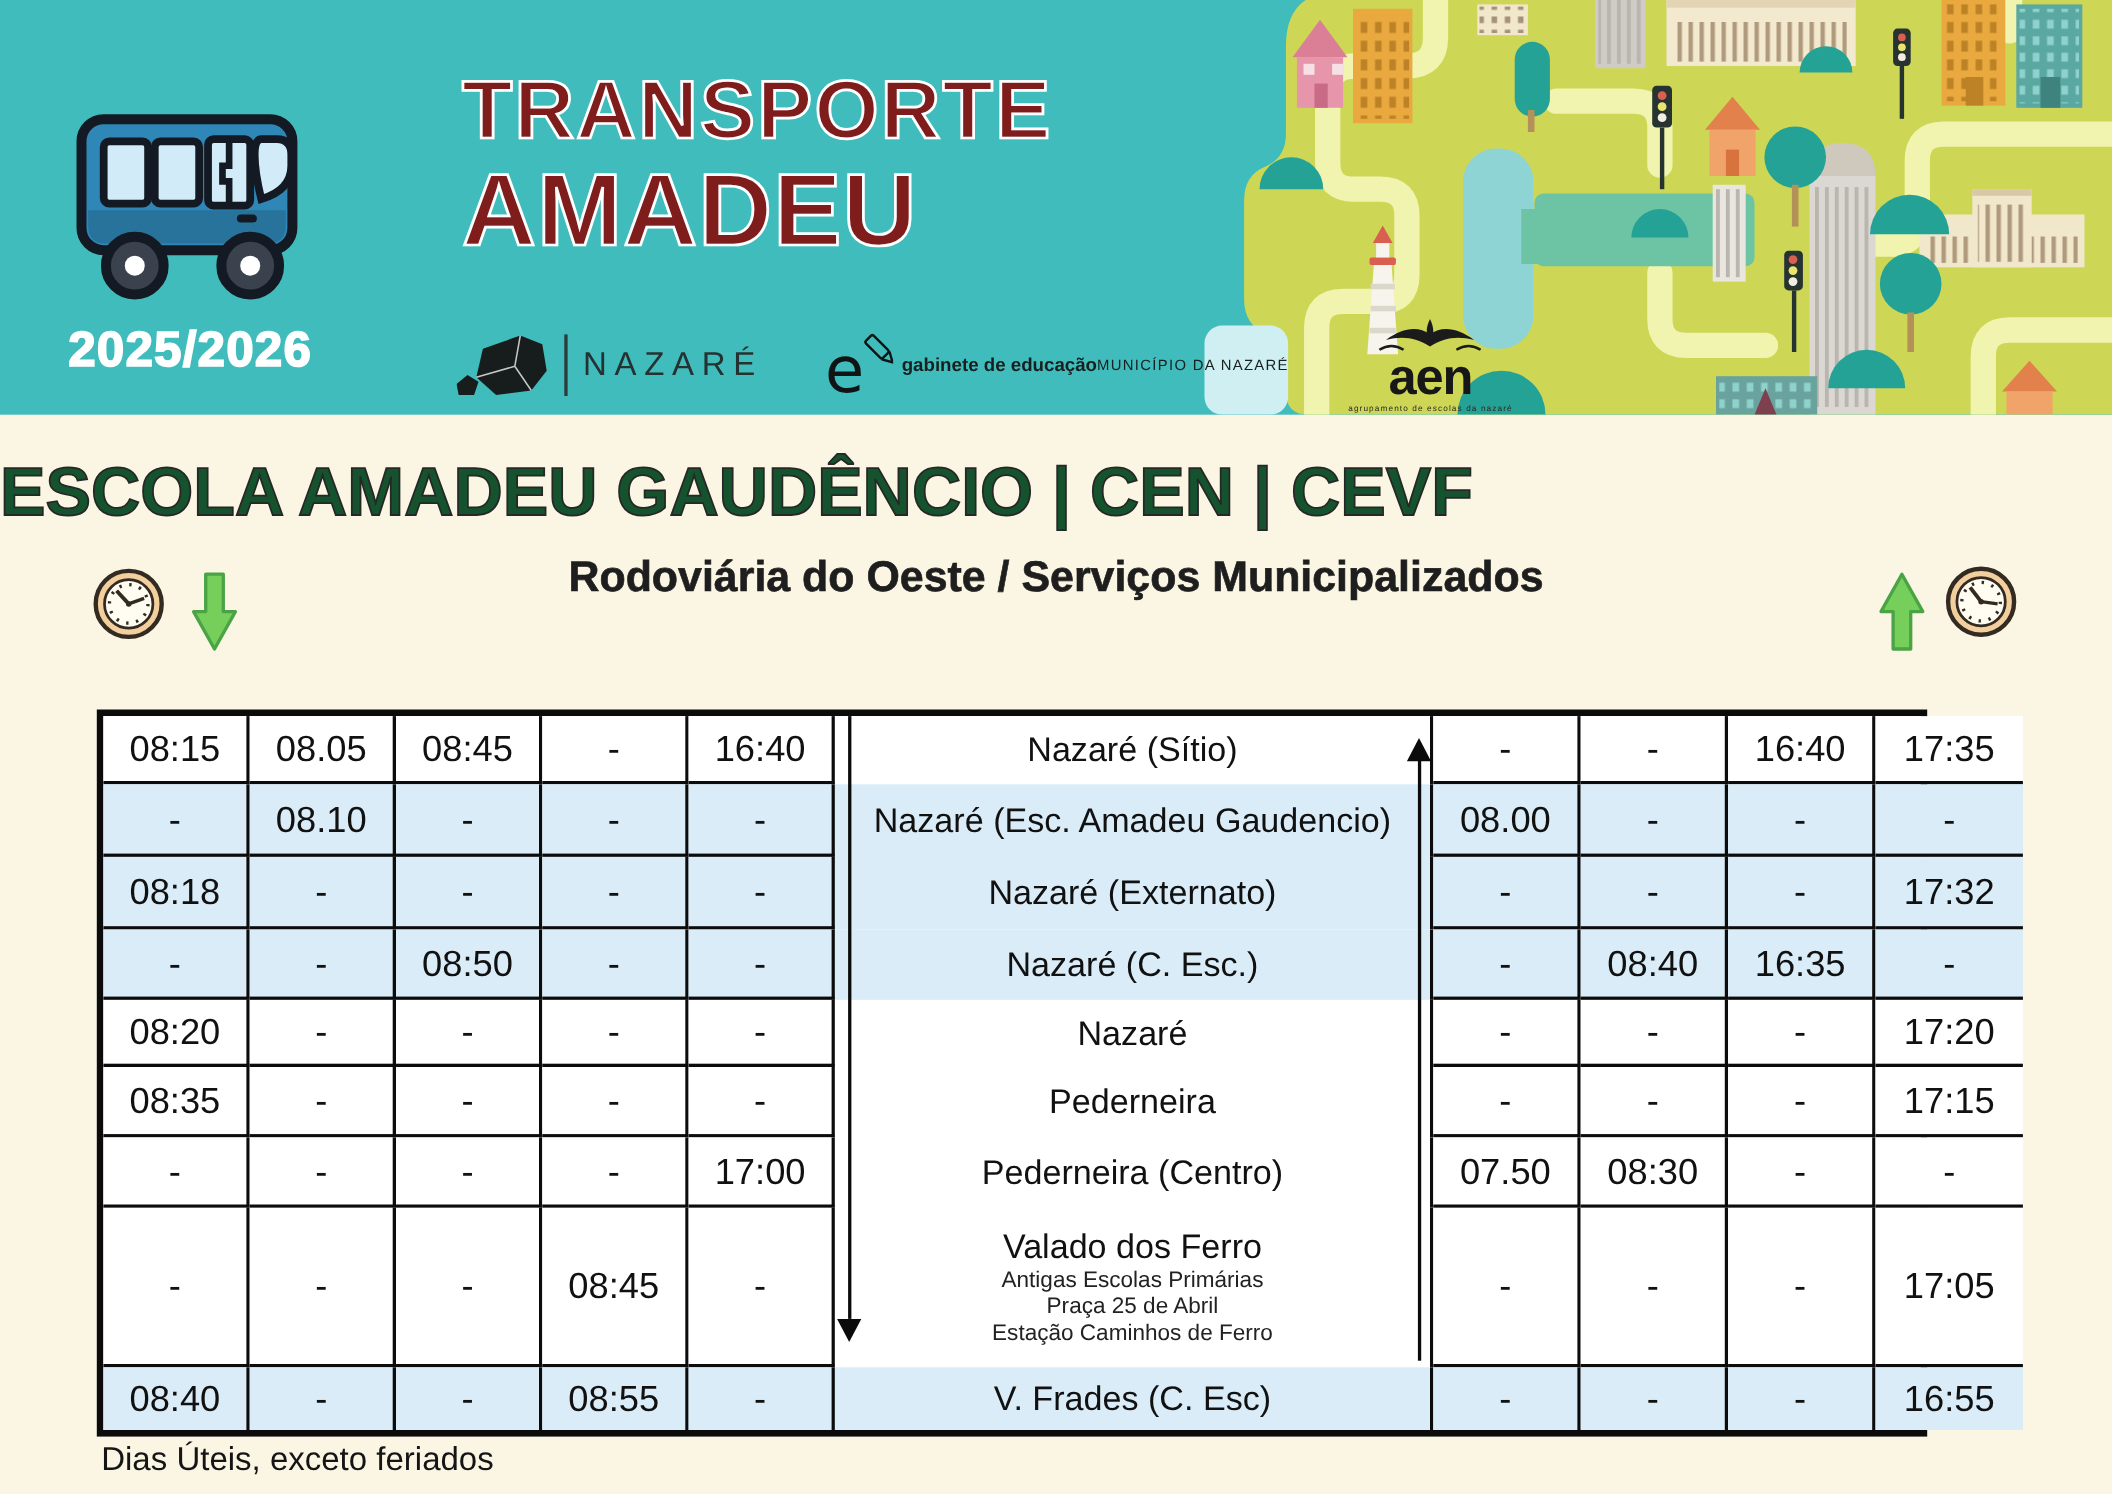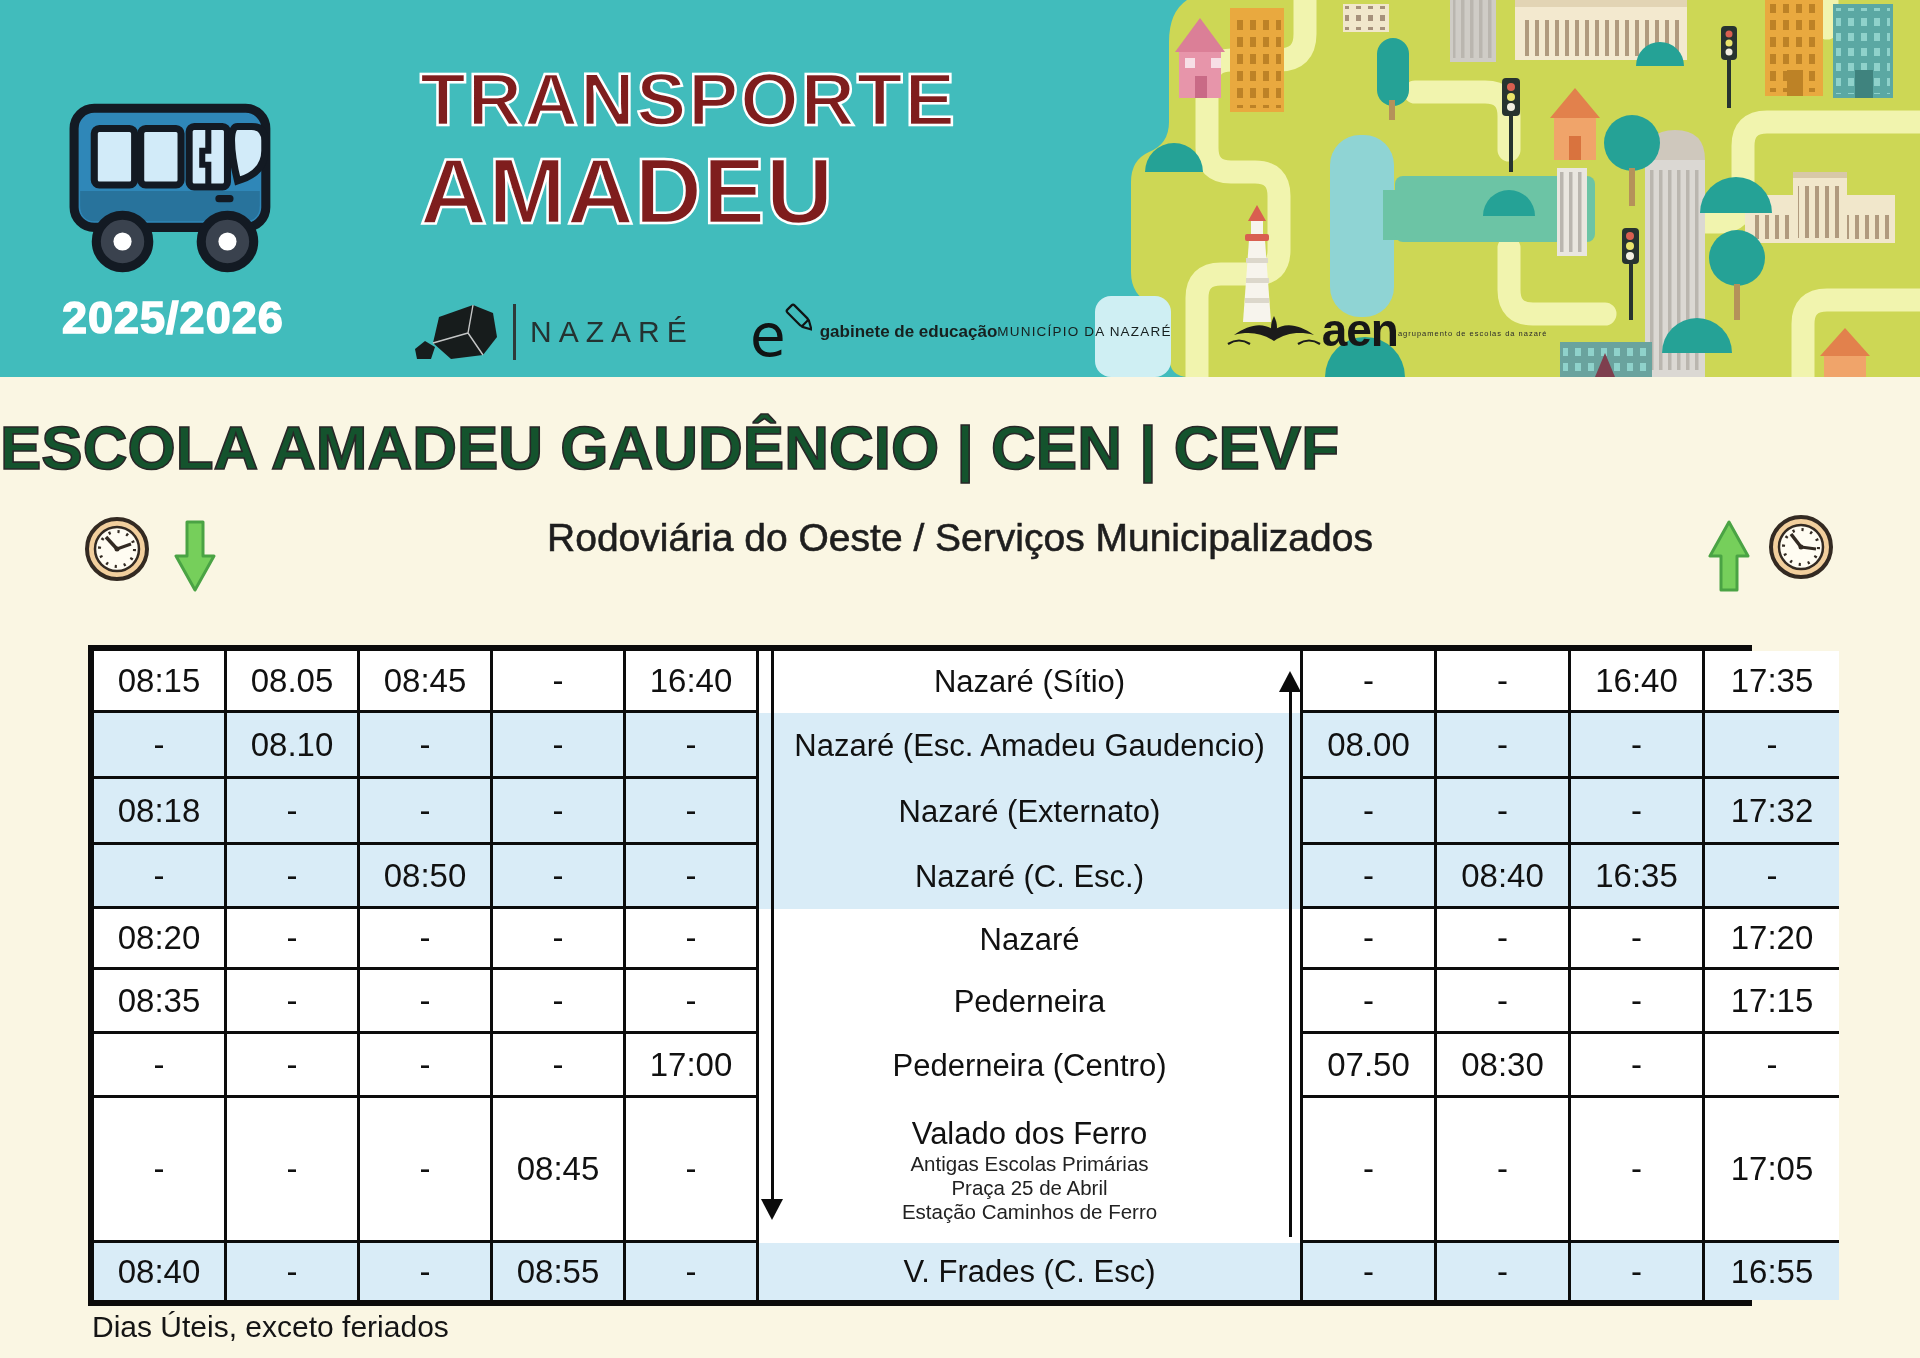--- a/index.html
+++ b/index.html
@@ -16,26 +16,26 @@
   .bt2{font-size:93px;letter-spacing:1px;margin-top:8px;-webkit-text-stroke:2.5px #fff}
   .year{position:absolute;left:62px;top:292px;color:#fff;font-weight:bold;font-size:45px;-webkit-text-stroke:1.5px #fff;letter-spacing:1px}
   .logos{position:absolute;left:415px;top:296px;height:72px;display:flex;align-items:center;gap:54px}
   .logo-naz{display:flex;align-items:center;gap:14px}
   .logo-naz .divider{width:3px;height:56px;background:#2e3a39}
   .logo-naz .nz-text{font-size:30px;letter-spacing:7px;color:#243231;font-weight:normal}
   .logo-gab{display:flex;align-items:center;gap:8px}
   .logo-gab .txt{display:flex;flex-direction:row;color:#17201f}
   .logo-gab .l1{font-weight:bold;font-size:17px}
   .logo-gab .l2{font-size:13.5px;letter-spacing:1.2px;margin-top:2px}
-  .logo-aen{display:flex;flex-direction:row;align-items:center;line-height:1}
+  .logo-aen{display:flex;flex-direction:column;align-items:center;line-height:1}
   .logo-aen .aen-word{font-size:46px;font-weight:bold;letter-spacing:-1px;color:#171717;margin-top:-4px}
   .logo-aen .aen-sub{font-size:7.5px;letter-spacing:1px;color:#2a2a2a;margin-top:3px}
   .page-title{position:absolute;left:0;right:0;top:412px;font-size:62px;font-weight:bold;
     letter-spacing:0px;color:#14532d;-webkit-text-stroke:1.6px #272727}
-  .subtitle{position:absolute;left:0;right:0;top:516px;text-align:center;font-size:39px;font-weight:normal;color:#1e1e1e;-webkit-text-stroke:.6px #1e1e1e}
+  .subtitle{position:absolute;left:0;right:0;top:503px;text-align:center;font-size:39px;font-weight:bold;color:#1e1e1e;-webkit-text-stroke:.6px #1e1e1e}
   .icon-abs{position:absolute}
   
   #grid{position:absolute;left:88px;top:645px;width:1664px;height:661px;border:6px solid #0b0b0b;background:#fff;
     display:grid;grid-template-columns:133px 133px 133px 133px 133px 544px 134px 134px 134px 134px;
     grid-template-rows:62px 66px 66px 64px 61px 64px 64px 145px 57px}
   .cell{border-right:3px solid #0c0c0c;border-bottom:3px solid #0c0c0c;background:#fff;
     display:flex;align-items:center;justify-content:center;font-size:33px;color:#111}
   .cell.colend{border-right:none}
   .cell.last{border-bottom:none}
   .cell.mid{border-bottom:none;flex-direction:column;font-size:31px}

